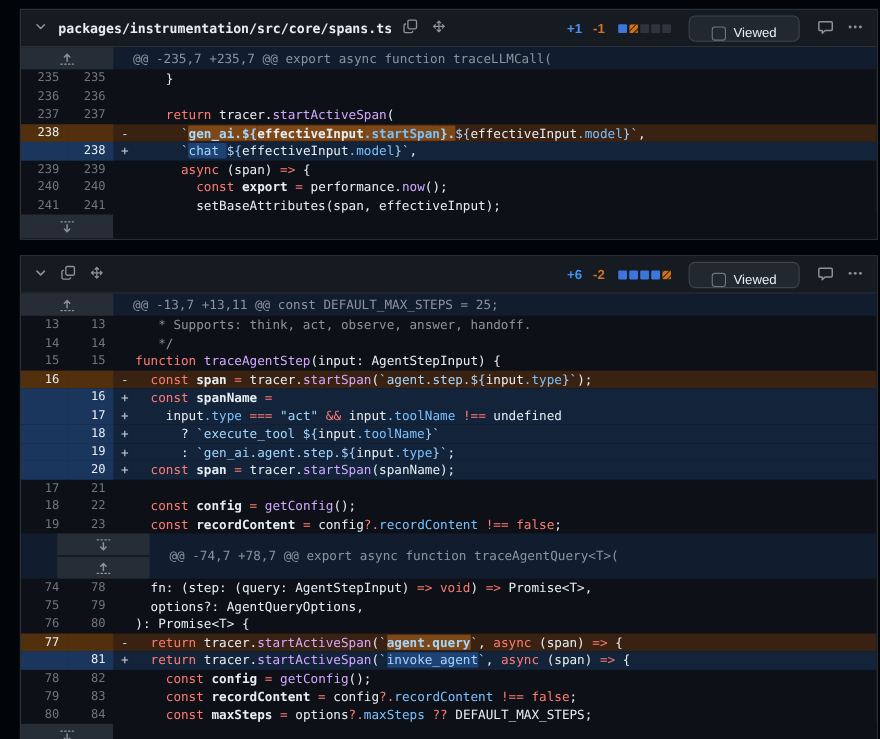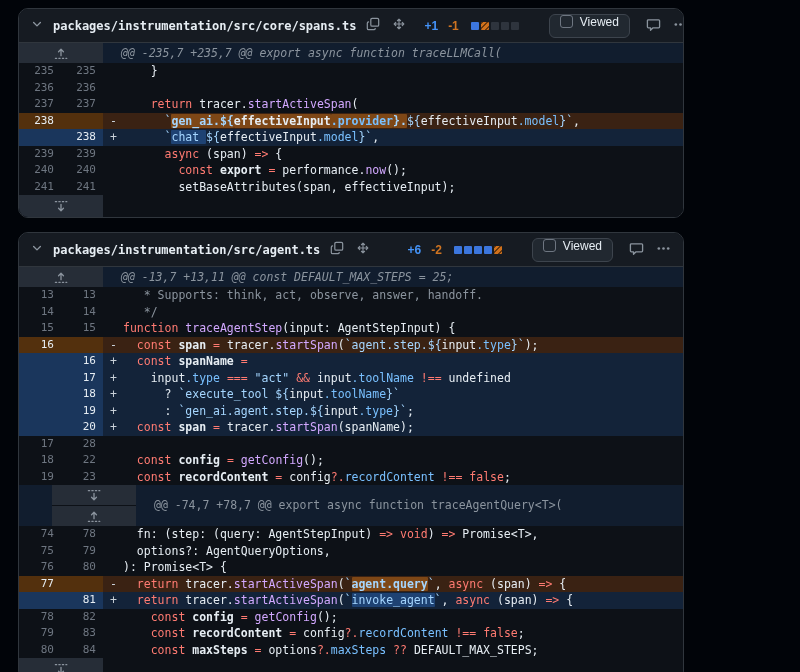--- a/index.html
+++ b/index.html
@@ -3,23 +3,23 @@
 <meta charset="utf-8">
 <style>
   * { box-sizing: border-box; margin: 0; padding: 0; }
   html,body { width: 800px; height: 672px; overflow: hidden; }
   body {
     background: #010409;
     font-family: "Liberation Sans", sans-serif;
     padding: 8px 10px 0 18px;
   }
   .file-card {
-    width: 666px;
+    width: 780px;
     border: 1px solid #30363d;
-    border-radius: 10px;
+    border-radius: 0;
     background: #0d1117;
     overflow: hidden;
     margin-bottom: 14px;
   }
   
   .file-header {
     height: 34px;
     background: #161b22;
     border-bottom: 1px solid #30363d;
     display: flex;
@@ -42,27 +42,26 @@
   .stat-del { color: #cf7421; font-size: 12px; font-weight: bold; margin-left: 2px; }
   .blocks { display: flex; gap: 2px; margin-left: 4px; margin-right: 8px; }
   .blk { width: 8px; height: 8px; border-radius: 1px; display: inline-block; }
   .blk.add { background: #3c76dd; }
   .blk.del {
     background: #d0711c;
     background-image: repeating-linear-gradient(135deg, rgba(0,0,0,.5) 0 1.5px, transparent 1.5px 4px);
   }
   .blk.neutral { background: #2e343d; }
   .viewed-btn {
-    height: 24px; display: flex; align-items: flex-start; gap: 7px;
+    height: 24px; display: flex; align-items: flex-end; gap: 7px;
     background: #212830; border: 1px solid #3d444d; border-radius: 6px;
-    padding: 0 10px; cursor: pointer;
+    padding: 0 20px; cursor: pointer;
     color: #e6edf3; font-size: 12px; font-weight: 500;
     font-family: "Liberation Sans", sans-serif;
     margin-right: 6px;
-    margin-left: 14px;
   }
   .checkbox {
     width: 13px; height: 13px; border: 1px solid #6e7681;
     border-radius: 3px; background: transparent; display: inline-block;
   }
   
   .diff-table { font-family: "DejaVu Sans Mono", monospace; font-size: 11.5px; }
   .row { display: flex; align-items: stretch; min-height: 16.5px; line-height: 16.5px; }
   .gut {
     width: 42px; flex: none; text-align: right; padding-right: 7px;
@@ -70,21 +69,21 @@
   }
   .marker { width: 20px; flex: none; padding-left: 7px; color: #c9d1d9; }
   .code { flex: 1; white-space: pre; color: #e6edf3; overflow: hidden; }
   .row.del { background: #3a2213; }
   .row.del .gut { background: #53300d; color: #e6edf3; }
   .row.del .hl { background: #7e4716; border-radius: 1px; font-weight: bold; }
   .row.add { background: #132339; }
   .row.add .gut { background: #1a365c; color: #e6edf3; }
   .row.add .hl { background: #1e4273; border-radius: 1px; }
   .row.hunk { background: #111d2e; }
-  .row.hunk.single { height: 20px; font-style: italic; }
+  .row.hunk.single { height: 20px; }
   .row.hunk.double { height: 41px; padding-left: 33px; }
   .hunk-content {
     flex: 1; color: #8b949e; padding-left: 18px; white-space: pre;
     display: flex; align-items: center;
   }
   .row.footer { height: 22px; background: #0d1117; }
   .gut-expand { width: 84px; flex: none; display: flex; flex-direction: column; }
   .expand-btn {
     flex: 1; background: #262d37; border: none; cursor: pointer;
     display: flex; align-items: center; justify-content: center; padding: 0;
@@ -188,21 +187,21 @@
       <div class="row context">
         <div class="gut old">237</div>
         <div class="gut new">237</div>
         <div class="marker"></div>
         <div class="code"><span class="seg-k">    return</span><span class="seg-pl"> tracer.</span><span class="seg-fn">startActiveSpan</span><span class="seg-pl">(</span></div>
       </div>
       <div class="row del">
         <div class="gut old">238</div>
         <div class="gut new"></div>
         <div class="marker">-</div>
-        <div class="code"><span class="seg-str">      `</span><span class="seg-str hl">gen_ai.${</span><span class="seg-pl hl">effectiveInput</span><span class="seg-prop hl">.provider</span><span class="seg-str hl">}.</span><span class="seg-str">${</span><span class="seg-pl">effectiveInput</span><span class="seg-prop">.model</span><span class="seg-str">}`</span><span class="seg-pl">,</span></div>
+        <div class="code"><span class="seg-str">      `</span><span class="seg-str hl">gen_ai.${</span><span class="seg-pl hl">effectiveInput</span><span class="seg-prop hl">.startSpan</span><span class="seg-str hl">}.</span><span class="seg-str">${</span><span class="seg-pl">effectiveInput</span><span class="seg-prop">.model</span><span class="seg-str">}`</span><span class="seg-pl">,</span></div>
       </div>
       <div class="row add">
         <div class="gut old"></div>
         <div class="gut new">238</div>
         <div class="marker">+</div>
         <div class="code"><span class="seg-str">      `</span><span class="seg-str hl">chat </span><span class="seg-str">${</span><span class="seg-pl">effectiveInput</span><span class="seg-prop">.model</span><span class="seg-str">}`</span><span class="seg-pl">,</span></div>
       </div>
       <div class="row context">
         <div class="gut old">239</div>
         <div class="gut new">239</div>
@@ -239,21 +238,20 @@
 
 <div class="file-card">
   <div class="file-header">
     <button class="icon-btn">
       <span>
         <svg width="12" height="12" viewBox="0 0 16 16">
             <path d="M3.5 6l4.5 4.5L12.5 6" fill="none" stroke="#8b949e" stroke-width="1.8" stroke-linecap="round" stroke-linejoin="round"></path>
           </svg>
       </span>
     </button>
-    <a class="file-path">packages/instrumentation/src/agent.ts</a>
     <button class="icon-btn">
       <span>
         <svg width="14" height="14" viewBox="0 0 16 16">
             <rect x="5.5" y="1.5" width="9" height="9" rx="1.5" fill="none" stroke="#8b949e" stroke-width="1.4"></rect>
             <path d="M3.5 5.5 H3 a1.5 1.5 0 0 0 -1.5 1.5 v6 A1.5 1.5 0 0 0 3 14.5 h6 a1.5 1.5 0 0 0 1.5 -1.5 v-0.5" fill="none" stroke="#8b949e" stroke-width="1.4"></path>
           </svg>
       </span>
     </button>
     <button class="icon-btn">
       <span>
@@ -356,21 +354,21 @@
         <div class="code"><span class="seg-pl">      : </span><span class="seg-str">`gen_ai.agent.step.${</span><span class="seg-pl">input</span><span class="seg-prop">.type</span><span class="seg-str">}`</span><span class="seg-pl">;</span></div>
       </div>
       <div class="row add">
         <div class="gut old"></div>
         <div class="gut new">20</div>
         <div class="marker">+</div>
         <div class="code"><span class="seg-k">  const</span><span class="seg-pl"> </span><span class="seg-b">span</span><span class="seg-pl"> </span><span class="seg-k">=</span><span class="seg-pl"> tracer.</span><span class="seg-fn">startSpan</span><span class="seg-pl">(spanName);</span></div>
       </div>
       <div class="row context">
         <div class="gut old">17</div>
-        <div class="gut new">28</div>
+        <div class="gut new">21</div>
         <div class="marker"></div>
         <div class="code"></div>
       </div>
       <div class="row context">
         <div class="gut old">18</div>
         <div class="gut new">22</div>
         <div class="marker"></div>
         <div class="code"><span class="seg-k">  const</span><span class="seg-pl"> </span><span class="seg-b">config</span><span class="seg-pl"> </span><span class="seg-k">=</span><span class="seg-pl"> </span><span class="seg-fn">getConfig</span><span class="seg-pl">();</span></div>
       </div>
       <div class="row context">

